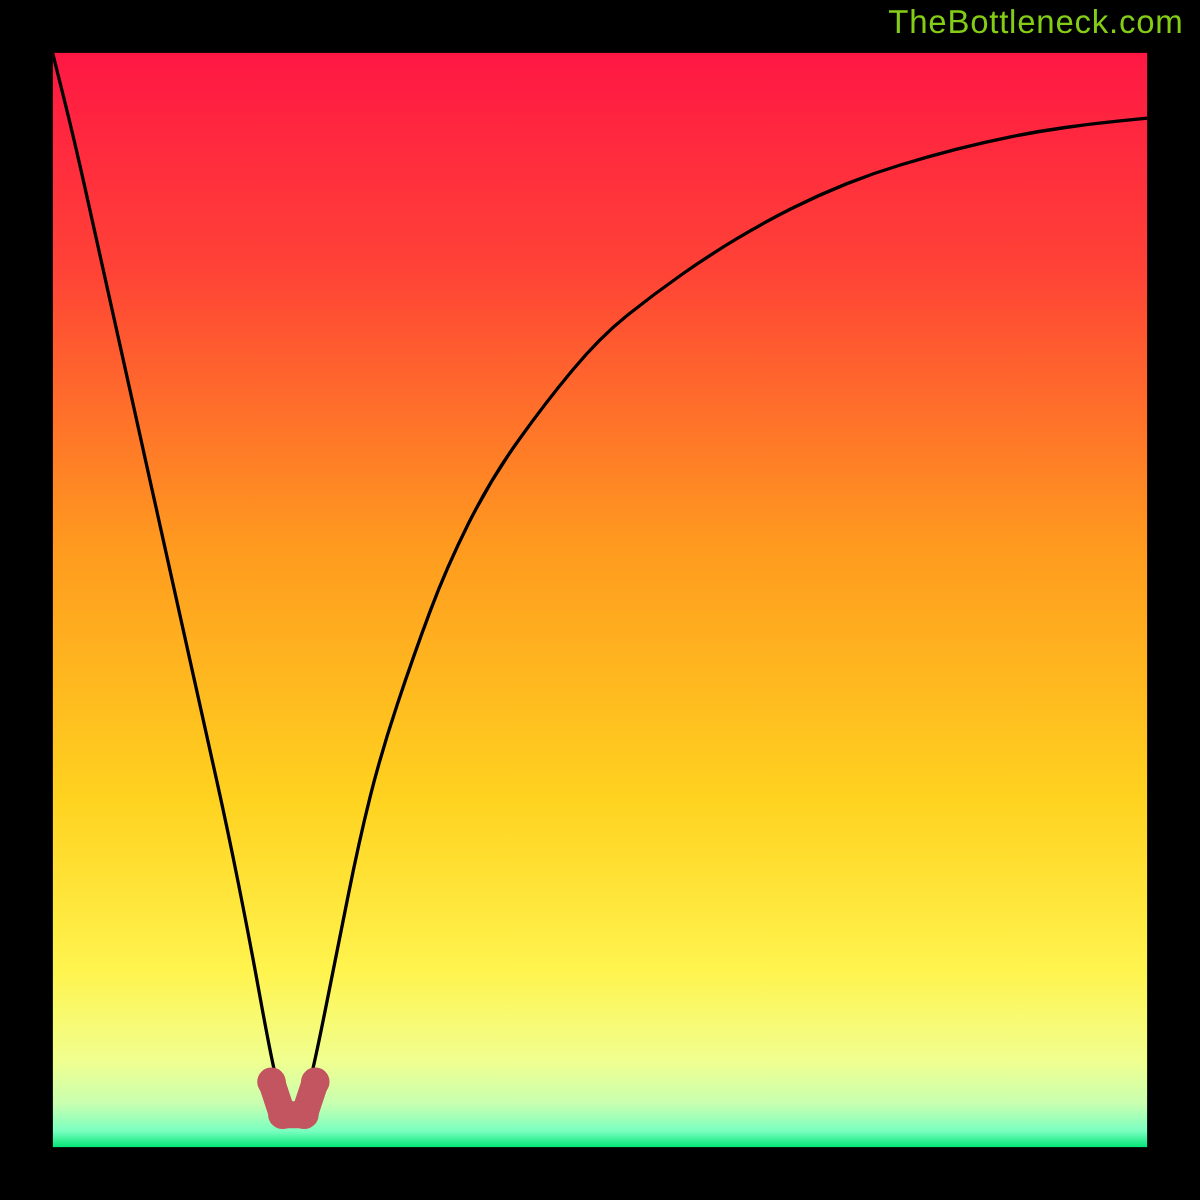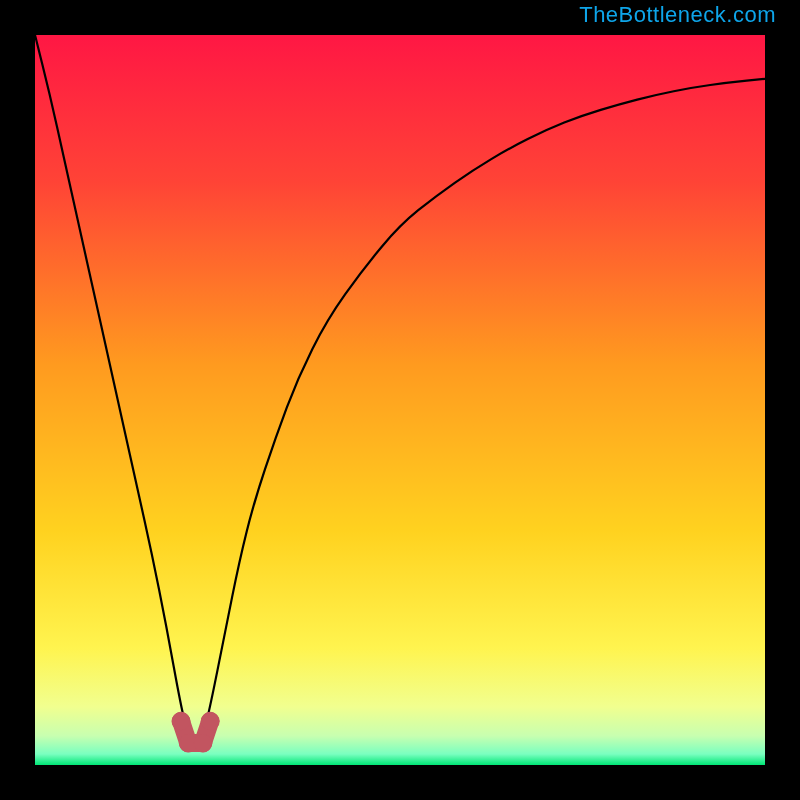--- a/index.html
+++ b/index.html
@@ -13,22 +13,22 @@
   }
   .outer {
     width: 800px;
     height: 800px;
     background: #000;
     position: relative;
   }
   .watermark {
     position: absolute;
     top: 2px;
-    right: 24px;
-    color: #0ea5e9;
+    right: 11px;
+    color: #84cc16;
     font-size: 22px;
     letter-spacing: 0.5px;
     z-index: 10;
   }
   .plot {
     position: absolute;
     left: 35px;
     top: 35px;
     width: 730px;
     height: 730px;

